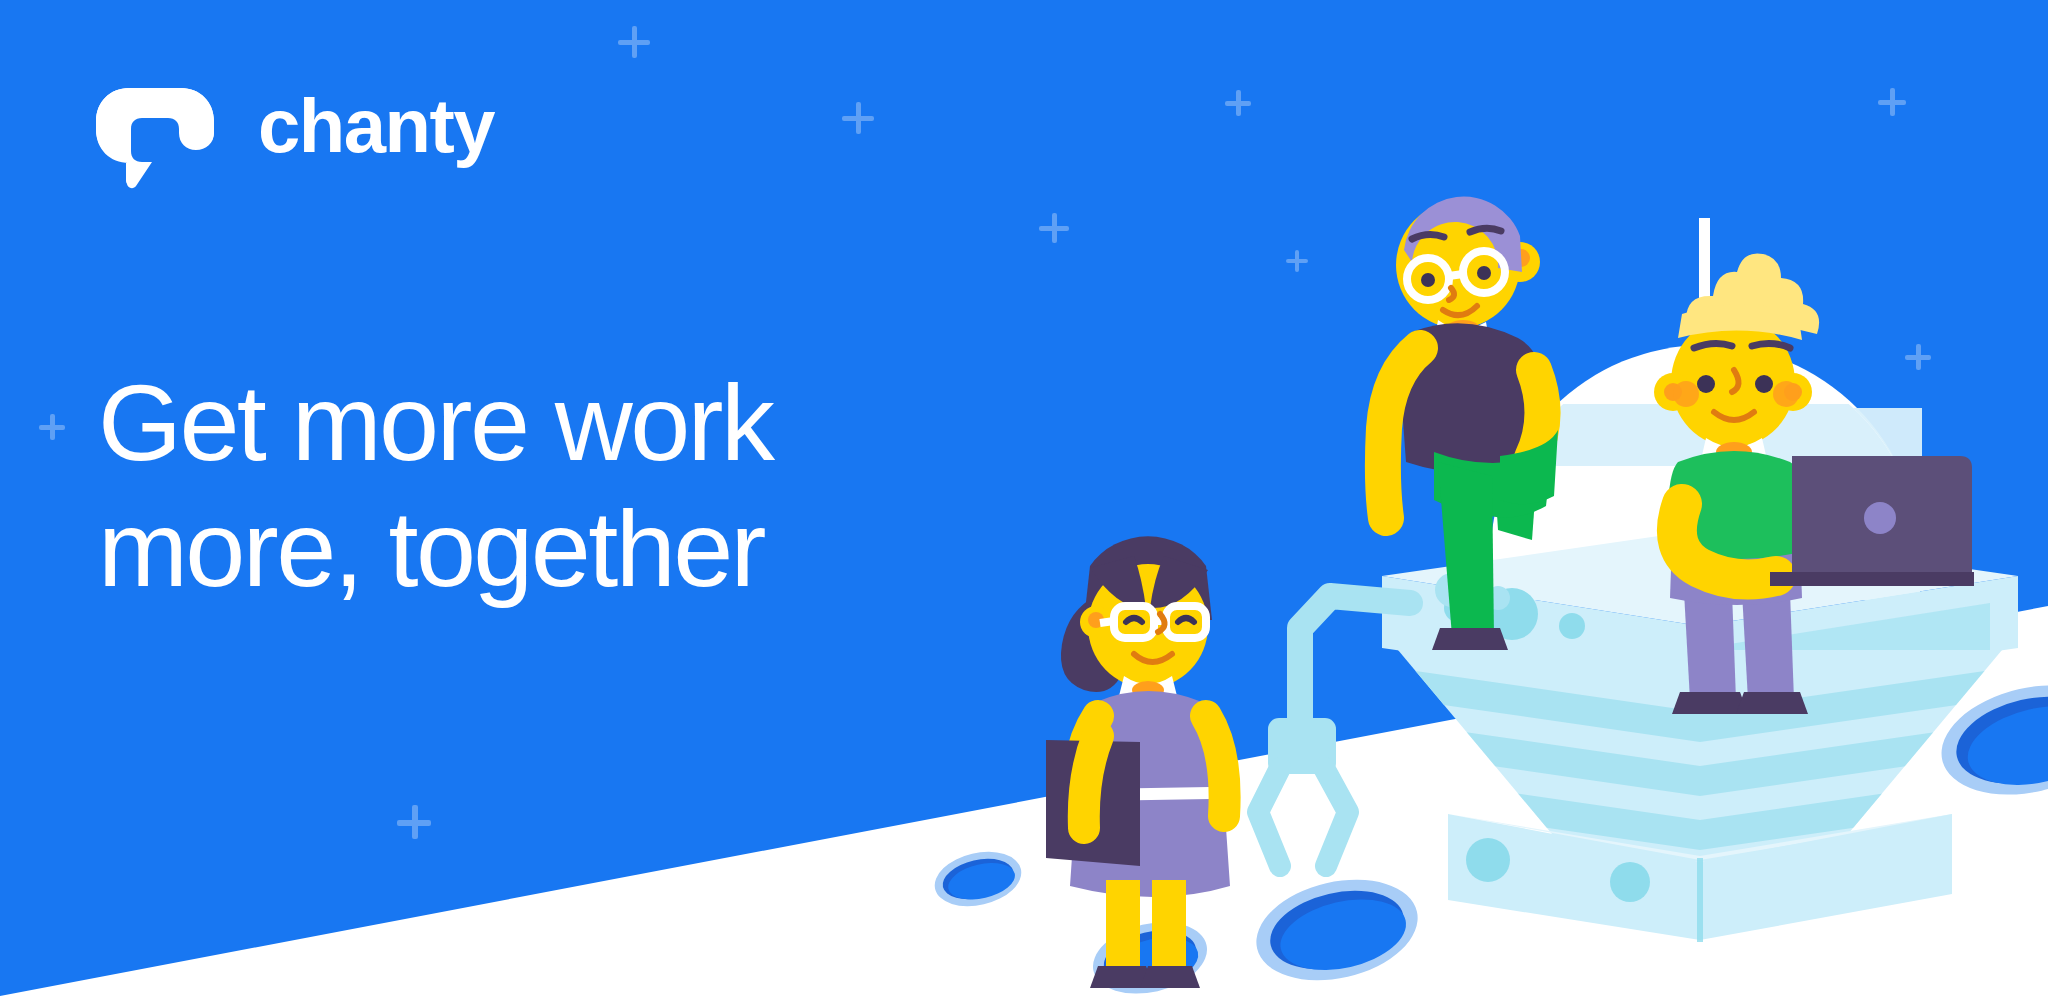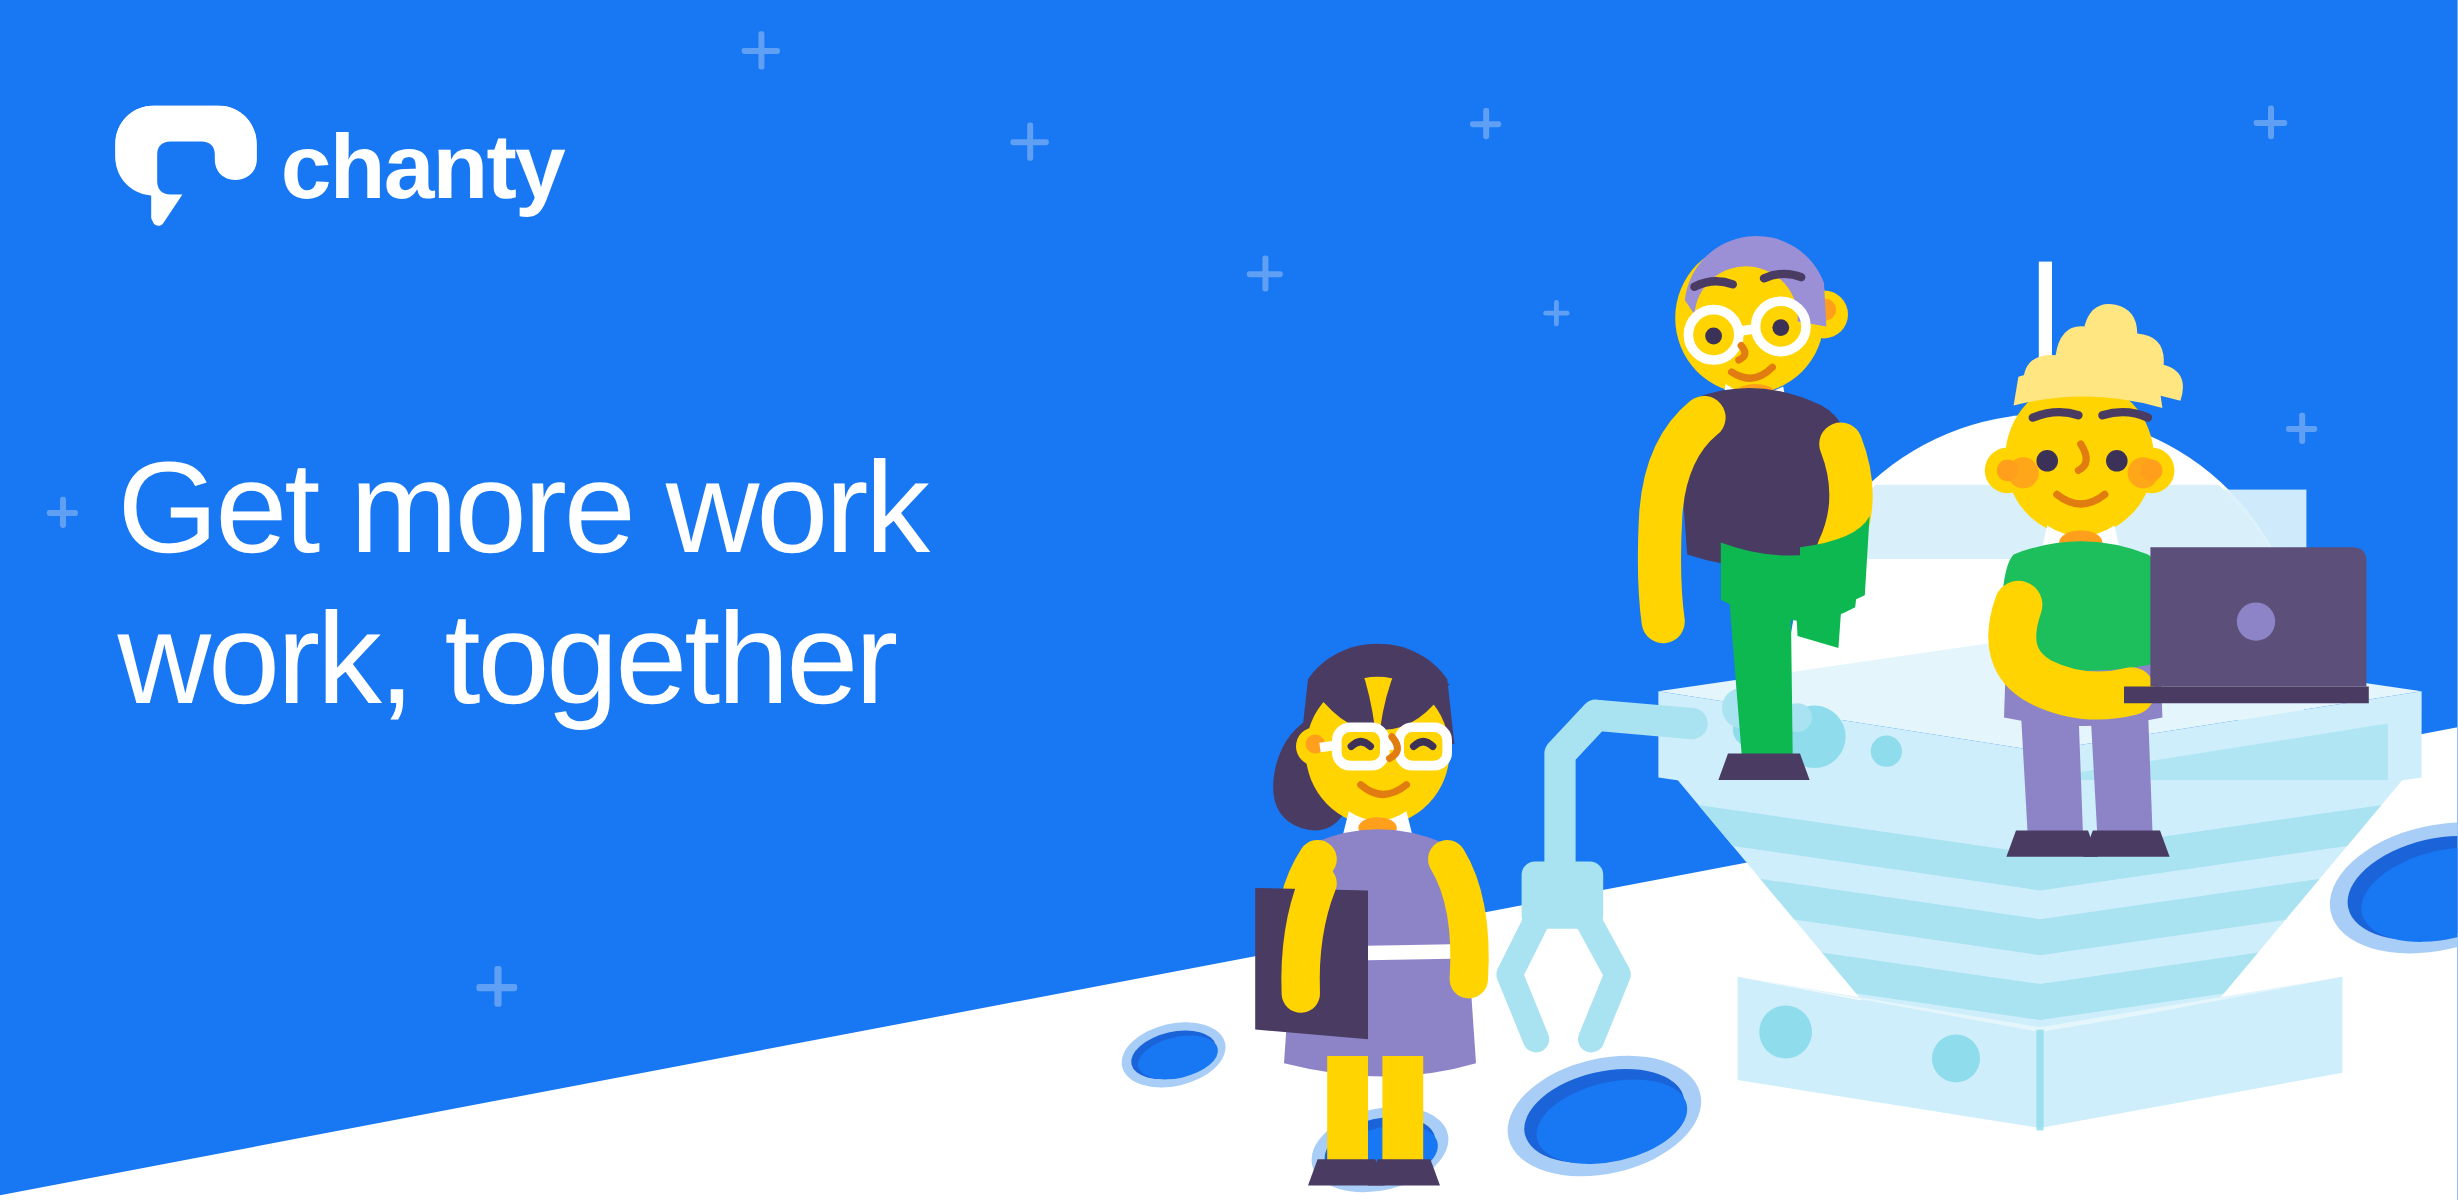--- a/index.html
+++ b/index.html
@@ -19,22 +19,21 @@
     position: absolute;
     inset: 0;
     width: 2048px;
     height: 1000px;
   }
   .brand {
     position: absolute;
     left: 96px;
     top: 88px;
     display: flex;
-    align-items: center;
-    gap: 20px;
+    gap: 44px;
     z-index: 6;
   }
   .brand-mark {
     width: 118px;
     height: 104px;
     display: block;
   }
   .brand-word {
     color: #ffffff;
     font-size: 76px;
@@ -334,16 +333,16 @@
            C90 62 83 55 83 45 V41 C83 34 79 30 72 30 H46
            C39 30 35 34 35 41 V63 C35 70 39 74 46 74 H56
            L40 98 C37 102 31 100 31 95 V74 H33
            C14 74 0 60 0 41 V33 C0 14 14 0 33 0 Z"></path>
     </svg>
     <span class="brand-word">chanty</span>
   </div>
 
   <h1 class="headline">
     <span class="hl-line">Get more work</span>
-    <span class="hl-line">work, together</span>
+    <span class="hl-line">more, together</span>
   </h1>
 
 </div>
 
 </body></html>

